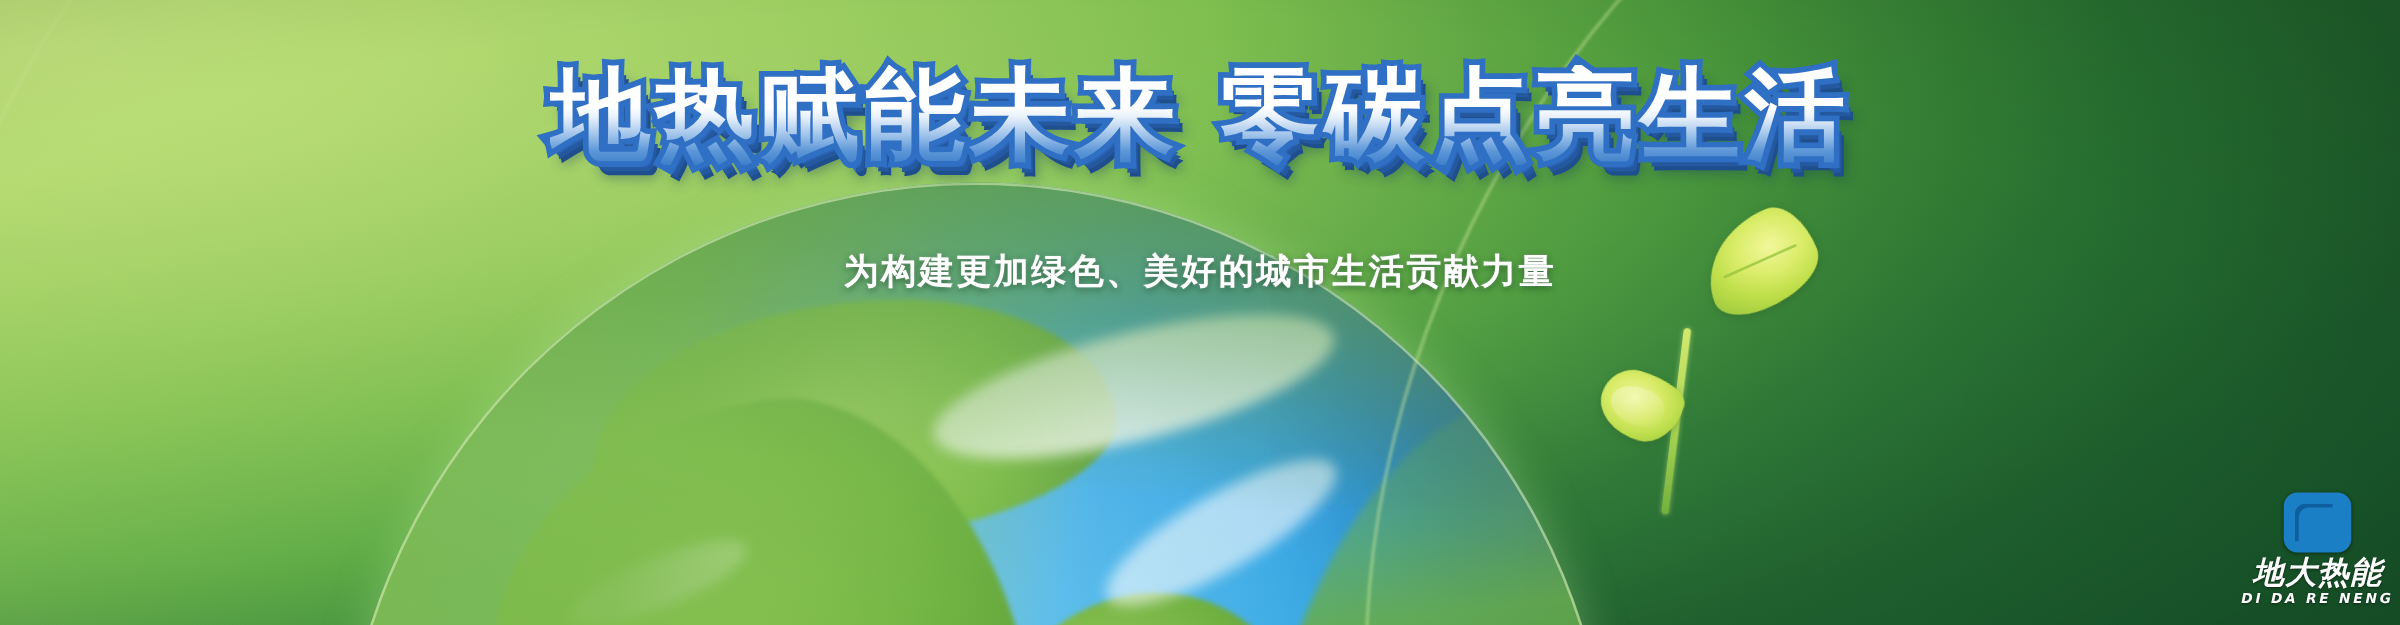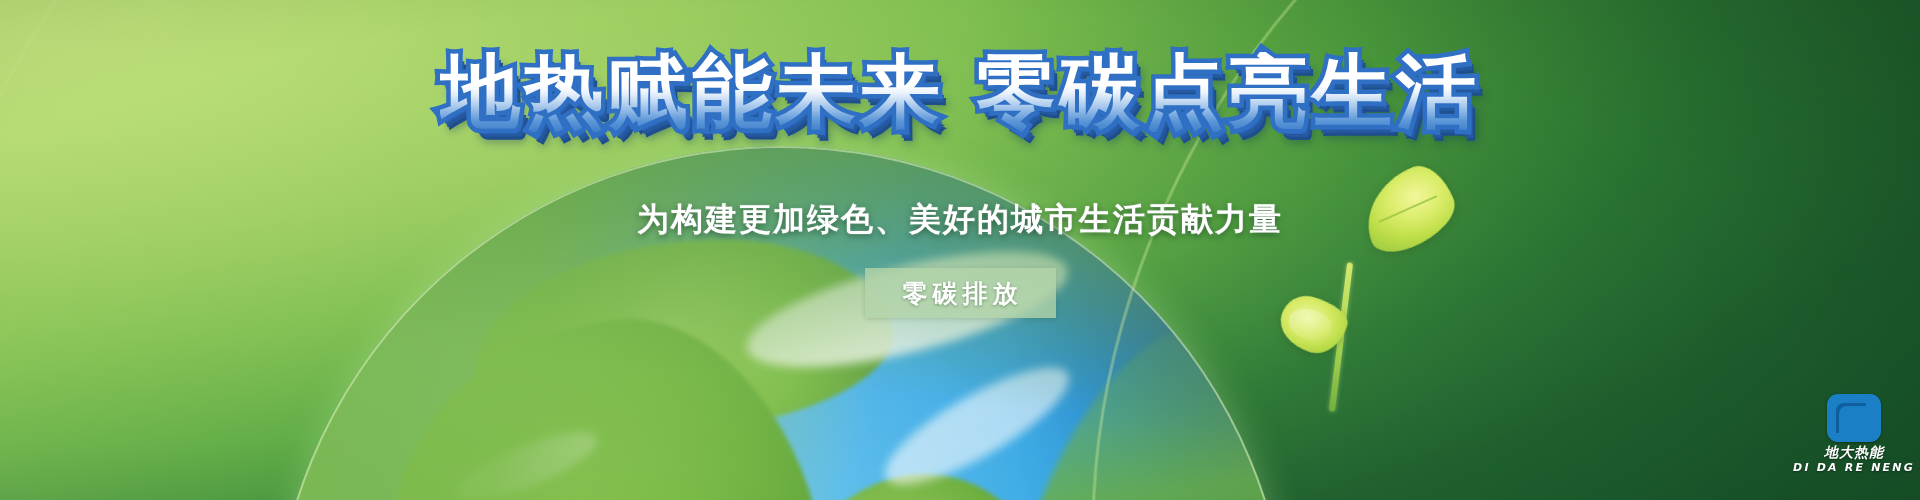--- a/index.html
+++ b/index.html
@@ -156,21 +156,21 @@
     -webkit-text-stroke:9px #2f6fc4;
     text-shadow:
        4px 5px 0 #2a63b4, 6px 8px 0 #24589f,
        8px 11px 0 #1f4e8d, 9px 13px 10px rgba(14,48,90,.45);
     z-index:1;user-select:none;
   }
 
   
   .subtitle{
     position:absolute;left:0;right:0;top:198px;text-align:center;
-    font-size:32px;font-weight:bold;letter-spacing:2px;color:#ffffff;
+    font-size:28px;font-weight:bold;letter-spacing:2px;color:#ffffff;
     text-shadow:0 2px 6px rgba(16,60,28,.65), 0 0 2px rgba(255,255,255,.4);
     white-space:nowrap;user-select:none;
   }
 
   
   .badges{
     position:absolute;left:0;right:0;top:268px;
     display:flex;justify-content:center;align-items:center;gap:26px;
   }
   .badge{
@@ -199,21 +199,21 @@
     border-radius:8px 0 0 0;
     box-shadow:inset 3px 3px 0 0 #0f5f9e;
     background:transparent;
   }
   .rb{position:absolute;border-radius:50%;border-style:solid;border-color:transparent;}
   .rb1{left:-2px;top:4px;width:62px;height:78px;border-width:6px;border-right-color:#e02020;transform:rotate(24deg);}
   .rb2{left:4px;top:5px;width:58px;height:76px;border-width:6px;border-right-color:#f08a14;transform:rotate(24deg);}
   .rb3{left:10px;top:6px;width:54px;height:74px;border-width:6px;border-right-color:#f5d21a;transform:rotate(24deg);}
   .rb4{left:16px;top:7px;width:50px;height:72px;border-width:6px;border-right-color:#3fae3a;transform:rotate(24deg);}
   .logo-cn{
-    margin-top:3px;font-size:14px;font-weight:bold;color:#ffffff;letter-spacing:1px;
+    margin-top:3px;font-size:25px;font-weight:bold;color:#ffffff;letter-spacing:1px;
     font-style:italic;line-height:1;white-space:nowrap;
     text-shadow:0 1px 2px rgba(0,0,0,.45);
   }
   .logo-en{
     margin-top:3px;font-size:11px;font-weight:bold;color:#ffffff;letter-spacing:2.2px;
     font-style:italic;line-height:1;white-space:nowrap;
     text-shadow:0 1px 2px rgba(0,0,0,.45);
     text-align:center;
   }
 </style>
@@ -256,21 +256,20 @@
   </div>
 
   <div class="bg-vig"></div>
 
   <div class="headline-stroke">地热赋能未来 零碳点亮生活</div>
   <div class="headline"><span class="hl-fill">地热赋能未来 零碳点亮生活</span></div>
 
   <div class="subtitle">为构建更加绿色、美好的城市生活贡献力量</div>
 
   <div class="badges">
-    <div class="badge">零碳排放</div>
   </div>
 
   <div class="logo">
     <div class="logo-mark">
       <div class="rb rb1"></div>
       <div class="rb rb2"></div>
       <div class="rb rb3"></div>
       <div class="rb rb4"></div>
       <div class="notch"></div>
     </div>

